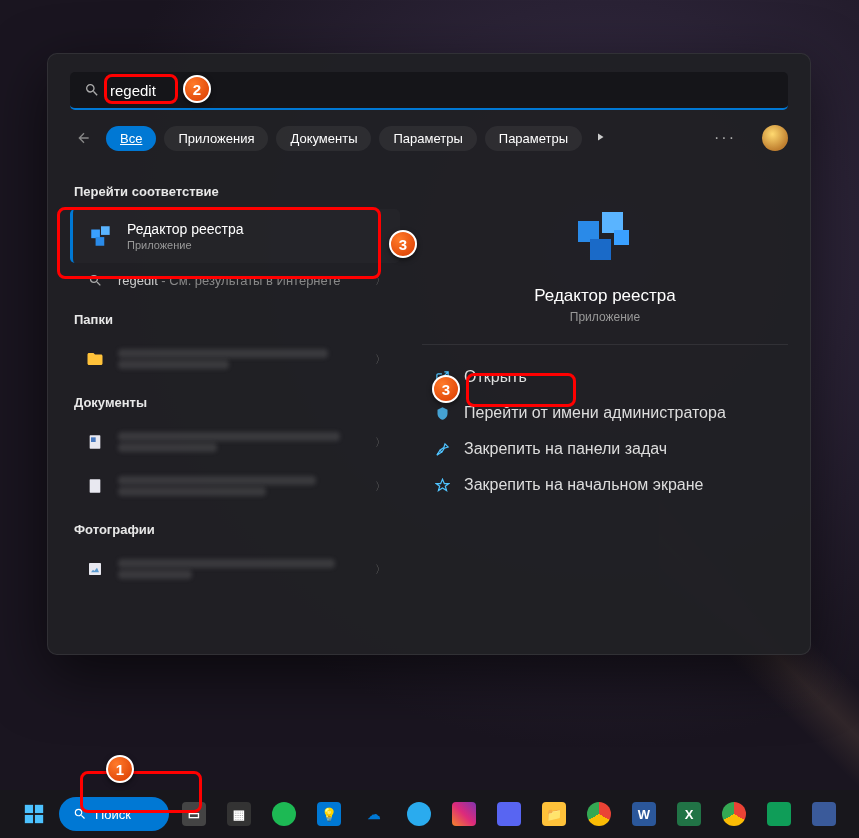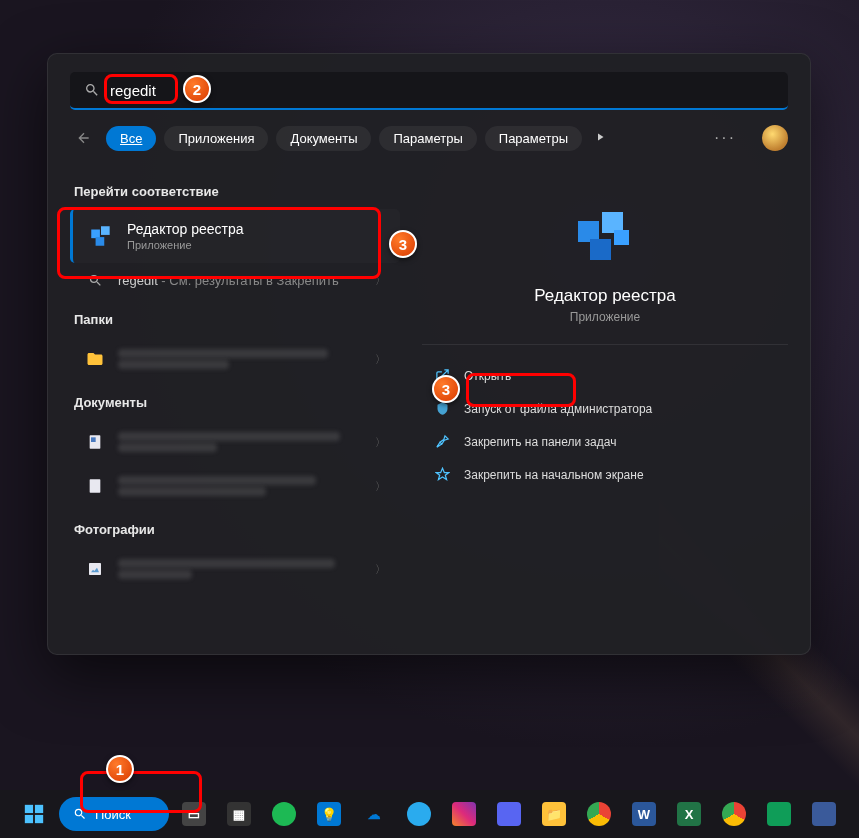--- a/index.html
+++ b/index.html
@@ -36,21 +36,21 @@
 .list-row { display: flex; align-items: center; padding: 10px 14px; border-radius: 4px; cursor: pointer; color: #ccc; font-size: 13px; }
 .list-row .icn { width: 22px; margin-right: 12px; display:flex; align-items:center; justify-content:center; }
 .list-row .chev { margin-left: auto; color: #666; font-size: 11px; }
 .list-row .blur-line { height: 9px; background: rgba(150,150,150,0.22); border-radius: 4px; filter: blur(2px); margin: 2px 0; }
 .list-row .blur-stack { flex:1; margin-right:10px; }
 
 .preview-icn { width: 72px; height: 72px; margin: 18px auto 14px; display:flex; align-items:center; justify-content:center; }
 .preview-title { text-align: center; font-size: 17px; color: #fff; }
 .preview-sub { text-align: center; font-size: 12px; color: #999; margin-top: 4px; }
 .divider { height: 1px; background: rgba(255,255,255,0.08); margin: 20px 0 14px; }
-.action-row { display: flex; align-items: center; padding: 9px 10px; border-radius: 4px; cursor: pointer; color: #ddd; font-size: 12px; }
+.action-row { display: flex; align-items: center; padding: 9px 10px; border-radius: 4px; cursor: pointer; color: #ddd; font-size: 16px; }
 .action-row .icn { width: 20px; margin-right: 12px; color: #4fc3ff; display:flex; align-items:center; justify-content:center; }
 
 .taskbar { position: absolute; left: 0; right: 0; bottom: 0; height: 48px; background: rgba(24,24,28,0.92); display: flex; align-items: center; padding: 0 14px; gap: 5px; }
 .tb-item { width: 40px; height: 40px; display: flex; align-items: center; justify-content: center; border-radius: 5px; cursor: pointer; }
 .tb-search { width: 110px; height: 34px; background: #0078d4; border-radius: 17px; display: flex; align-items: center; padding: 0 14px; color: #fff; font-size: 13px; gap: 8px; }
 .tb-search svg { width:14px; height:14px; fill:#fff; }
 
 
 .anno-box { position: absolute; border: 3px solid #ff0000; border-radius: 8px; pointer-events: none; z-index: 50; }
 .anno-num { position: absolute; width: 28px; height: 28px; border-radius: 50%; background: radial-gradient(circle at 35% 30%, #ff7a2a, #d93a00); border: 2px solid #fff; color: #fff; font-weight: 700; font-size: 15px; display: flex; align-items: center; justify-content: center; box-shadow: 0 2px 5px rgba(0,0,0,0.5); z-index: 51; pointer-events:none; }
@@ -110,21 +110,21 @@
           <div class="sub">Приложение</div>
         </div>
       </div>
 
       <div class="list-row">
         <div class="icn">
           <svg width="15" height="15" viewBox="0 0 24 24" fill="#aaa">
               <path d="M15.5 14h-.79l-.28-.27A6.471 6.471 0 0016 9.5 6.5 6.5 0 109.5 16c1.61 0 3.09-.59 4.23-1.57l.27.28v.79l5 4.99L20.49 19l-4.99-5zm-6 0C7.01 14 5 11.99 5 9.5S7.01 5 9.5 5 14 7.01 14 9.5 11.99 14 9.5 14z"></path>
             </svg>
         </div>
-        <span><span>regedit</span><span style="color:#888"> - См. результаты в Закрепить</span></span>
+        <span><span>regedit</span><span style="color:#888"> - См. результаты в Интернете</span></span>
         <span class="chev">〉</span>
       </div>
 
       <div class="section-h">Папки</div>
       <div class="list-row">
         <div class="icn">
           <svg width="18" height="18" viewBox="0 0 24 24">
               <path fill="#ffc23a" d="M10 4H4c-1.1 0-2 .9-2 2v12c0 1.1.9 2 2 2h16c1.1 0 2-.9 2-2V8c0-1.1-.9-2-2-2h-8l-2-2z"></path>
             </svg>
         </div>
@@ -198,21 +198,21 @@
             </svg>
           </div>
         <span>Открыть</span>
       </div>
       <div class="action-row">
         <div class="icn">
             <svg width="15" height="15" viewBox="0 0 24 24" fill="#4fc3ff">
               <path d="M12 2l8 4v6c0 5-3.5 9-8 10-4.5-1-8-5-8-10V6l8-4z" opacity=".8"></path>
             </svg>
           </div>
-        <span>Запуск от файла администратора</span>
+        <span>Перейти от имени администратора</span>
       </div>
       <div class="action-row">
         <div class="icn">
             <svg width="15" height="15" viewBox="0 0 24 24" fill="none" stroke="#4fc3ff" stroke-width="2">
               <path d="M16 3l5 5-6 2-4 6-3-3-5 8 8-5-3-3 6-4 2-6z"></path>
             </svg>
           </div>
         <span>Закрепить на панели задач</span>
       </div>
       <div class="action-row">

